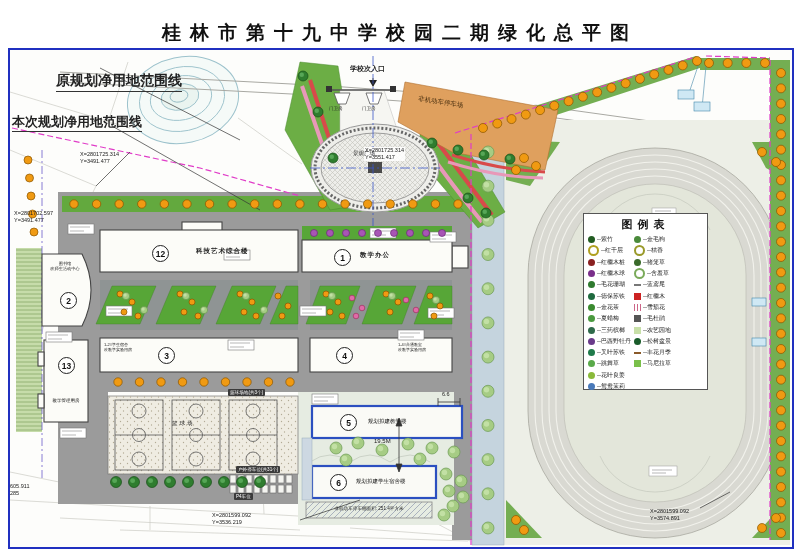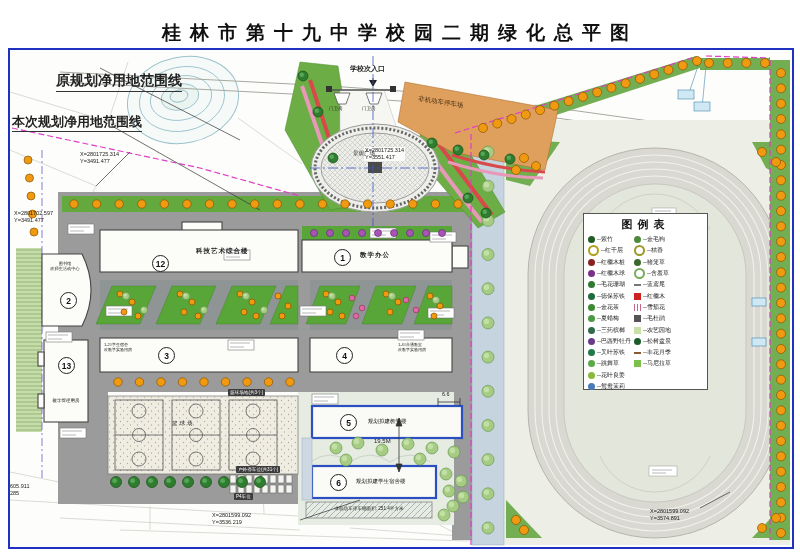--- a/index.html
+++ b/index.html
@@ -539,21 +539,21 @@
     <div>605.911</div>
       <div>285</div>
   </div>
 
   <div class="lbl" style="left:350px;top:65px;font-size:7px;font-weight:bold;">学校次入口</div>
   <div class="lbl" style="left:329px;top:106px;font-size:4.5px;">门卫房</div>
   <div class="lbl" style="left:362px;top:106px;font-size:4.5px;">门卫房</div>
   <div class="lbl" style="left:418px;top:98px;font-size:6.5px;color:#4a3010;transform:rotate(9deg);">非机动车停车场</div>
   <div class="lbl" style="left:353px;top:150px;font-size:5.5px;color:#333;">景观广场</div>
 
-  <div class="bnum" style="left:152px;top:255px;">12</div>
+  <div class="bnum" style="left:152px;top:245px;">12</div>
   <div class="lbl" style="left:196px;top:247px;font-size:6.5px;font-weight:bold;letter-spacing:1px;">科技艺术综合楼</div>
 
   <div class="bnum" style="left:334px;top:249px;">1</div>
   <div class="lbl" style="left:360px;top:251px;font-size:6.5px;font-weight:bold;letter-spacing:1px;">教学办公</div>
 
   <div class="lbl" style="left:44px;top:261px;font-size:4.2px;width:42px;text-align:center;white-space:normal;">
     <div>图书馆</div>
       <div>改师生活动中心</div>
   </div>
   <div class="bnum" style="left:60px;top:292px;">2</div>

